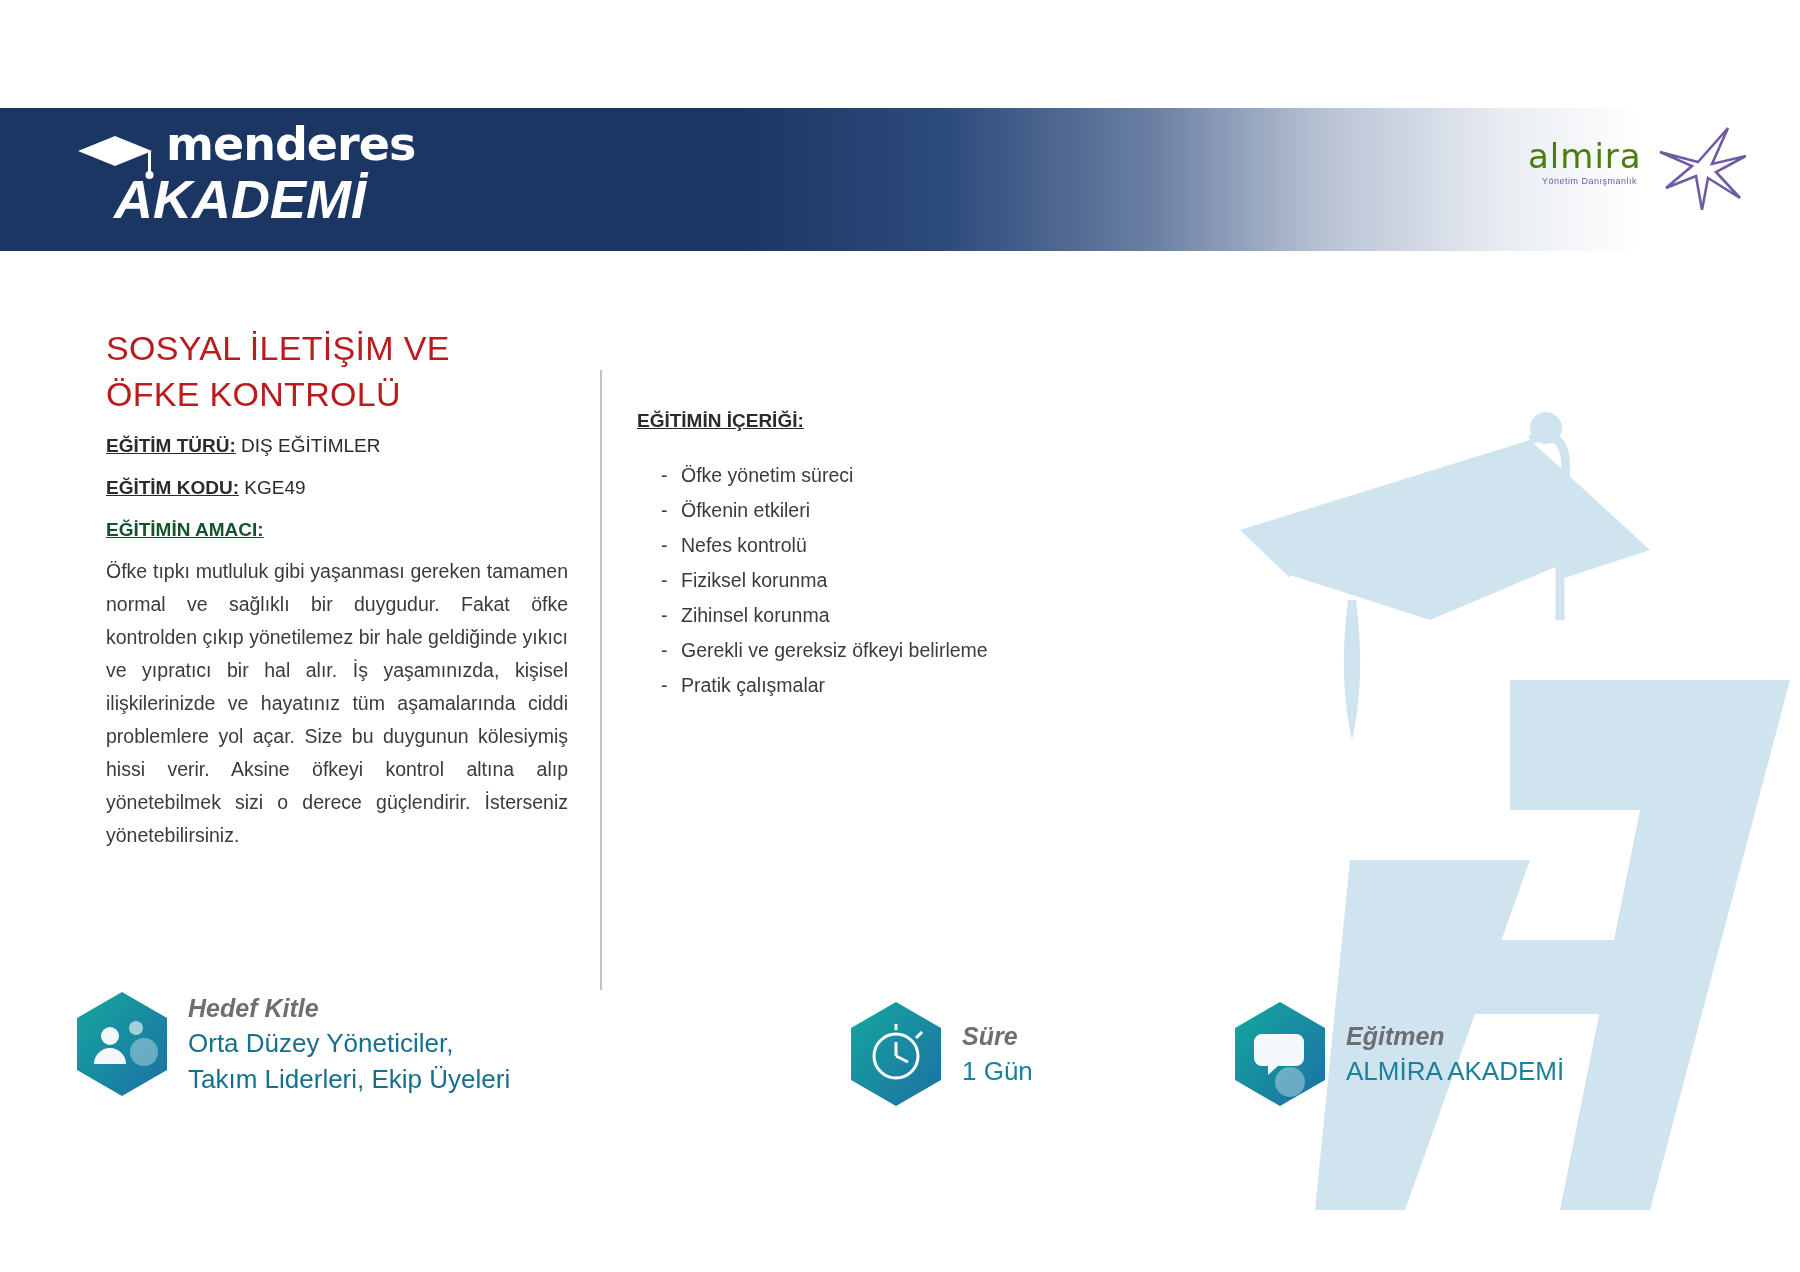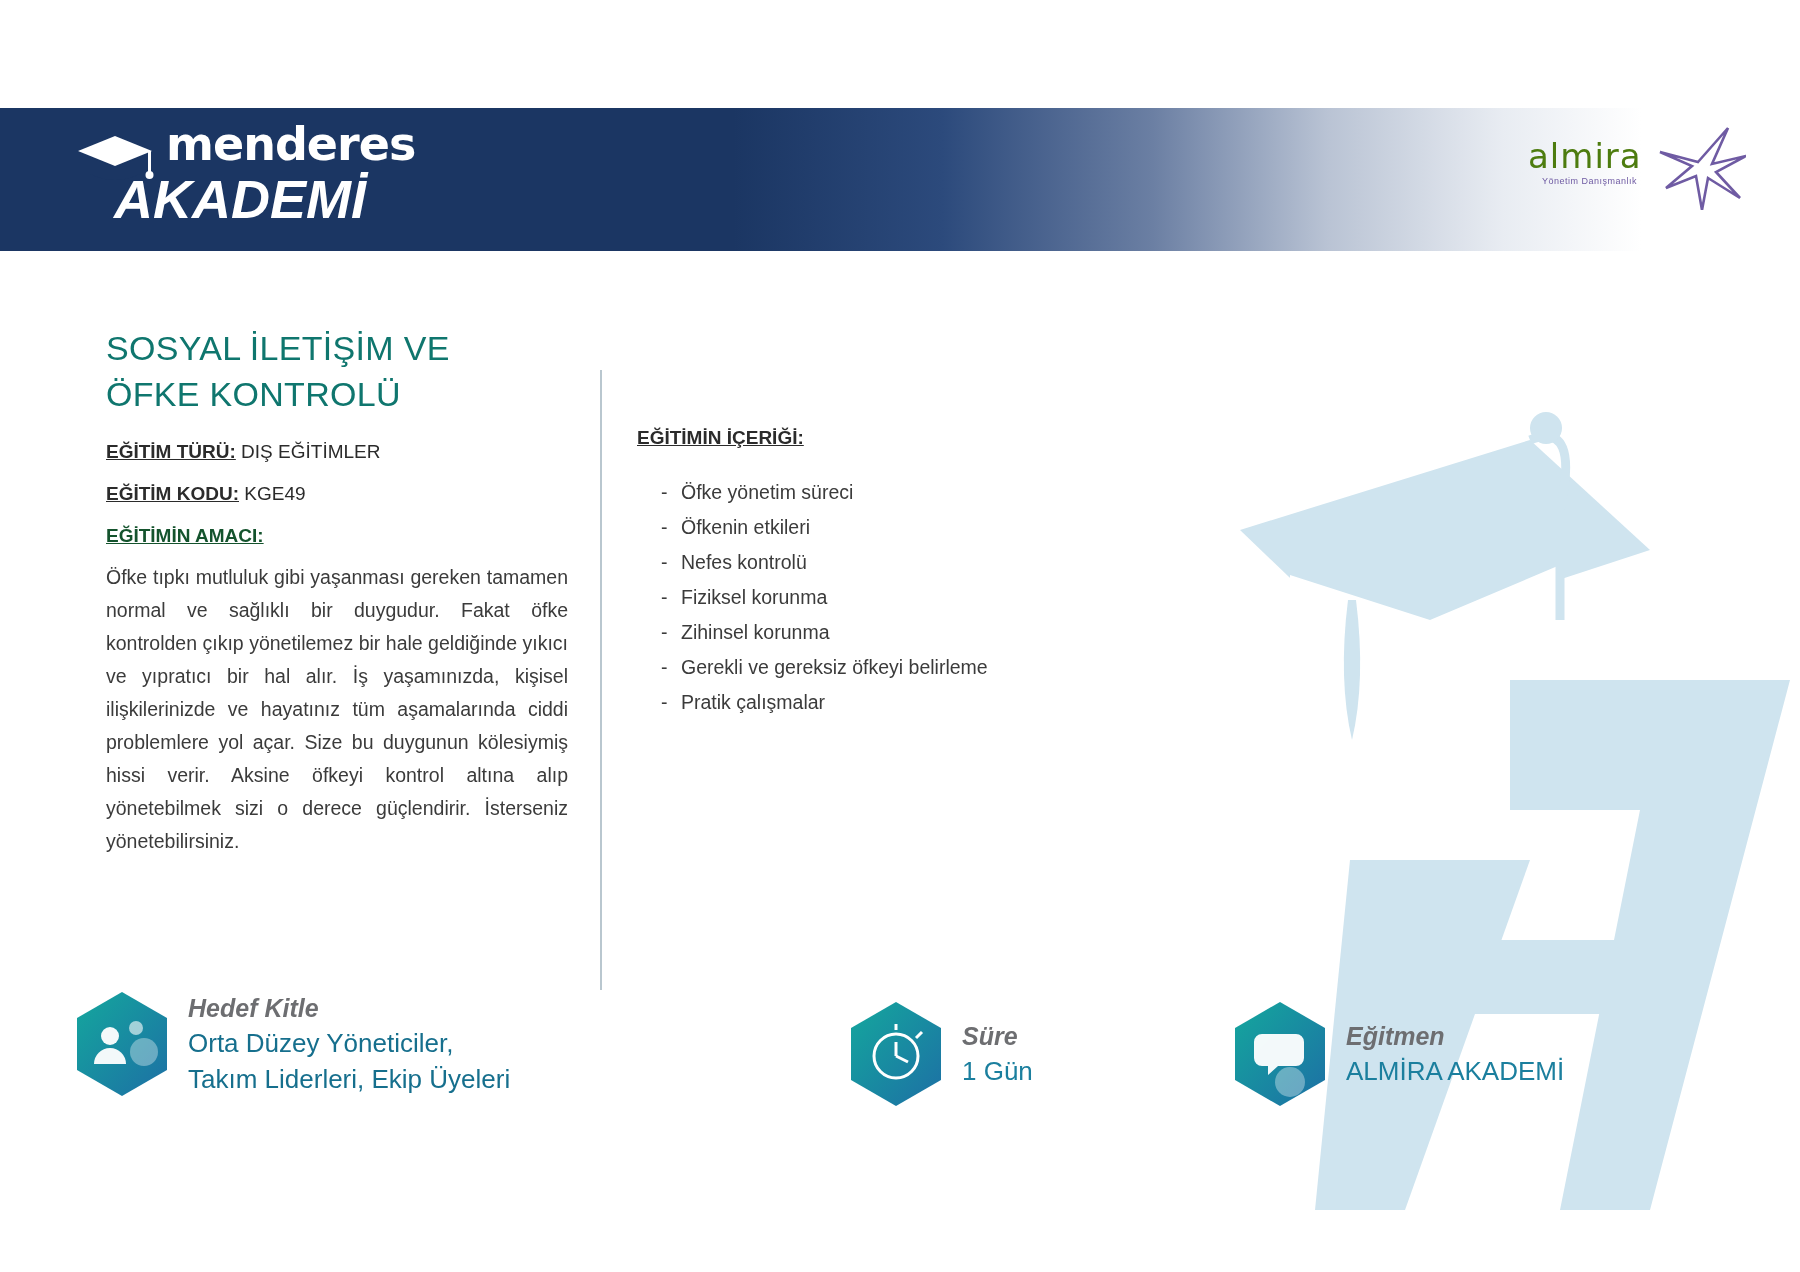--- a/index.html
+++ b/index.html
@@ -97,25 +97,25 @@
 
   
   .left-col {
     position: absolute;
     left: 106px;
     top: 325px;
     width: 462px;
   }
   .course-title {
     font-size: 34px;
-    color: #0f766e;
+    color: #b91c1c;
     line-height: 46px;
     font-weight: normal;
     letter-spacing: 0.3px;
-    margin-bottom: 24px;
+    margin-bottom: 18px;
   }
   .meta-row {
     font-size: 19px;
     color: #2b2b2b;
     margin-bottom: 20px;
   }
   .meta-row b {
     text-decoration: underline;
     font-weight: bold;
   }
@@ -140,21 +140,21 @@
     top: 370px;
     width: 2px;
     height: 620px;
     background: #b9c7cf;
   }
 
   
   .content-col {
     position: absolute;
     left: 637px;
-    top: 427px;
+    top: 410px;
     width: 560px;
   }
   .content-label {
     font-size: 19px;
     font-weight: bold;
     text-decoration: underline;
     color: #2b2b2b;
     margin-bottom: 26px;
   }
   .content-list {

